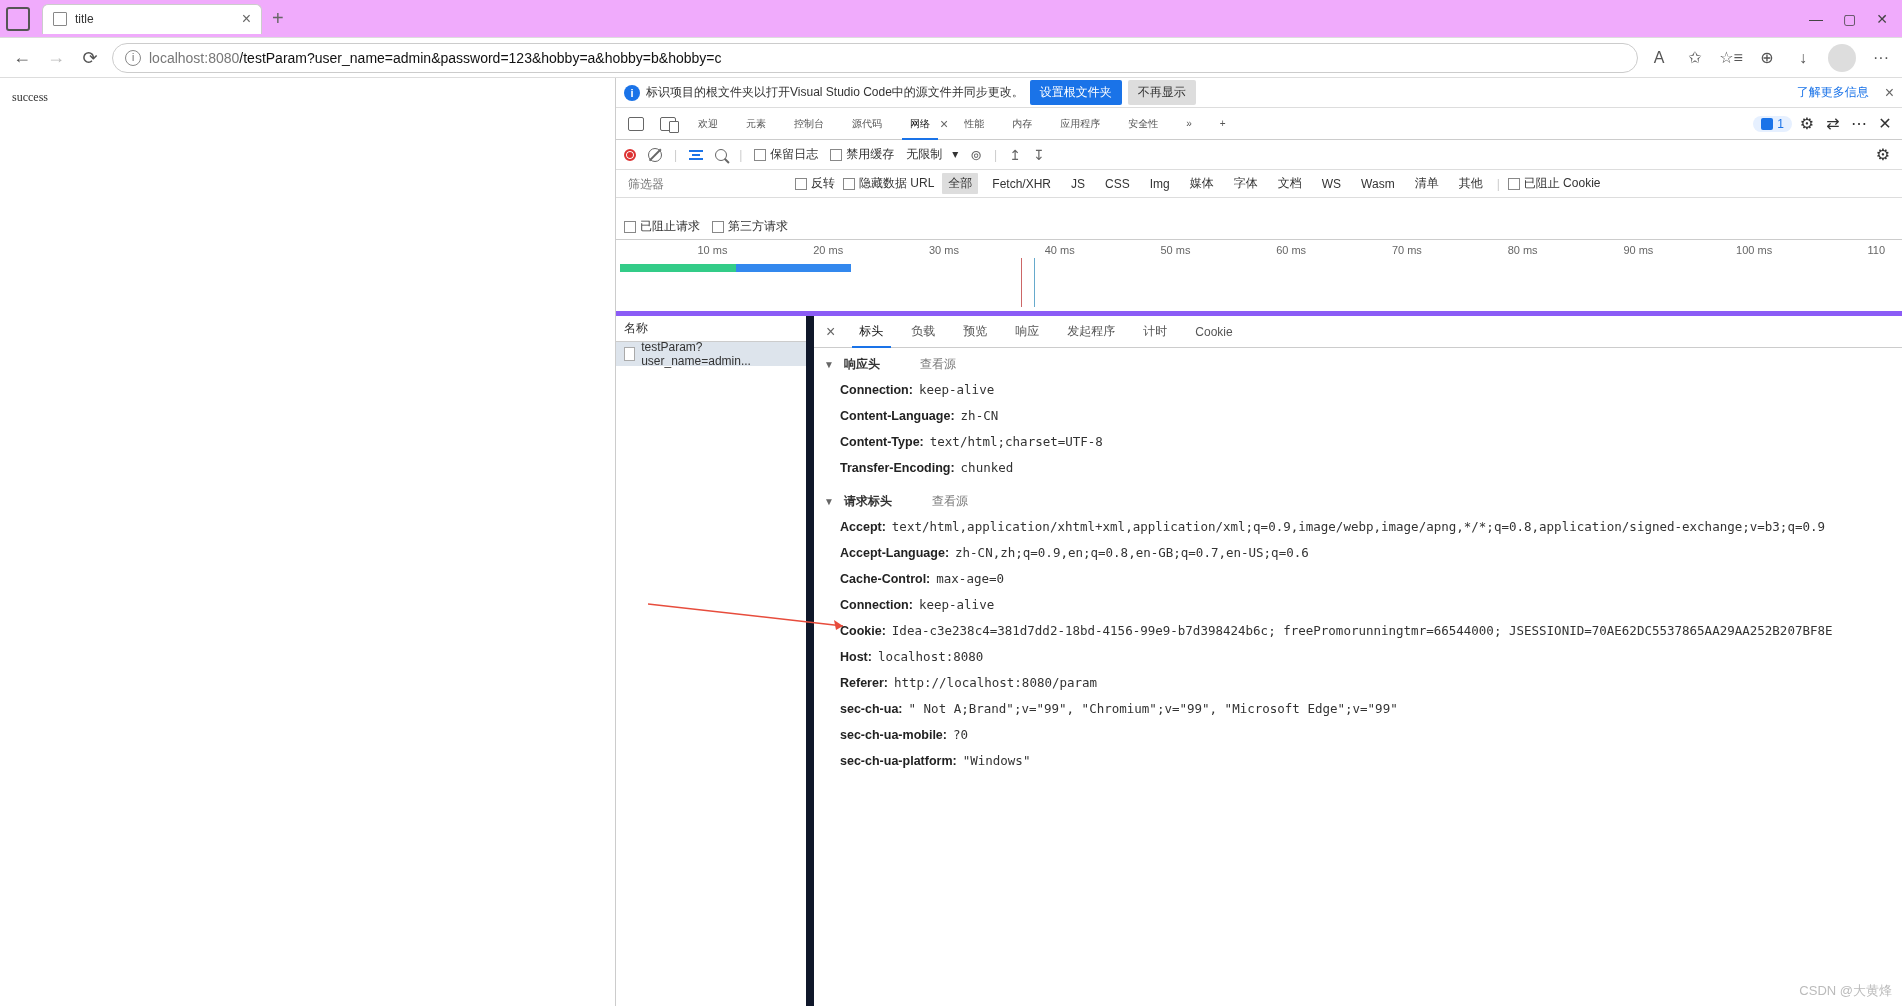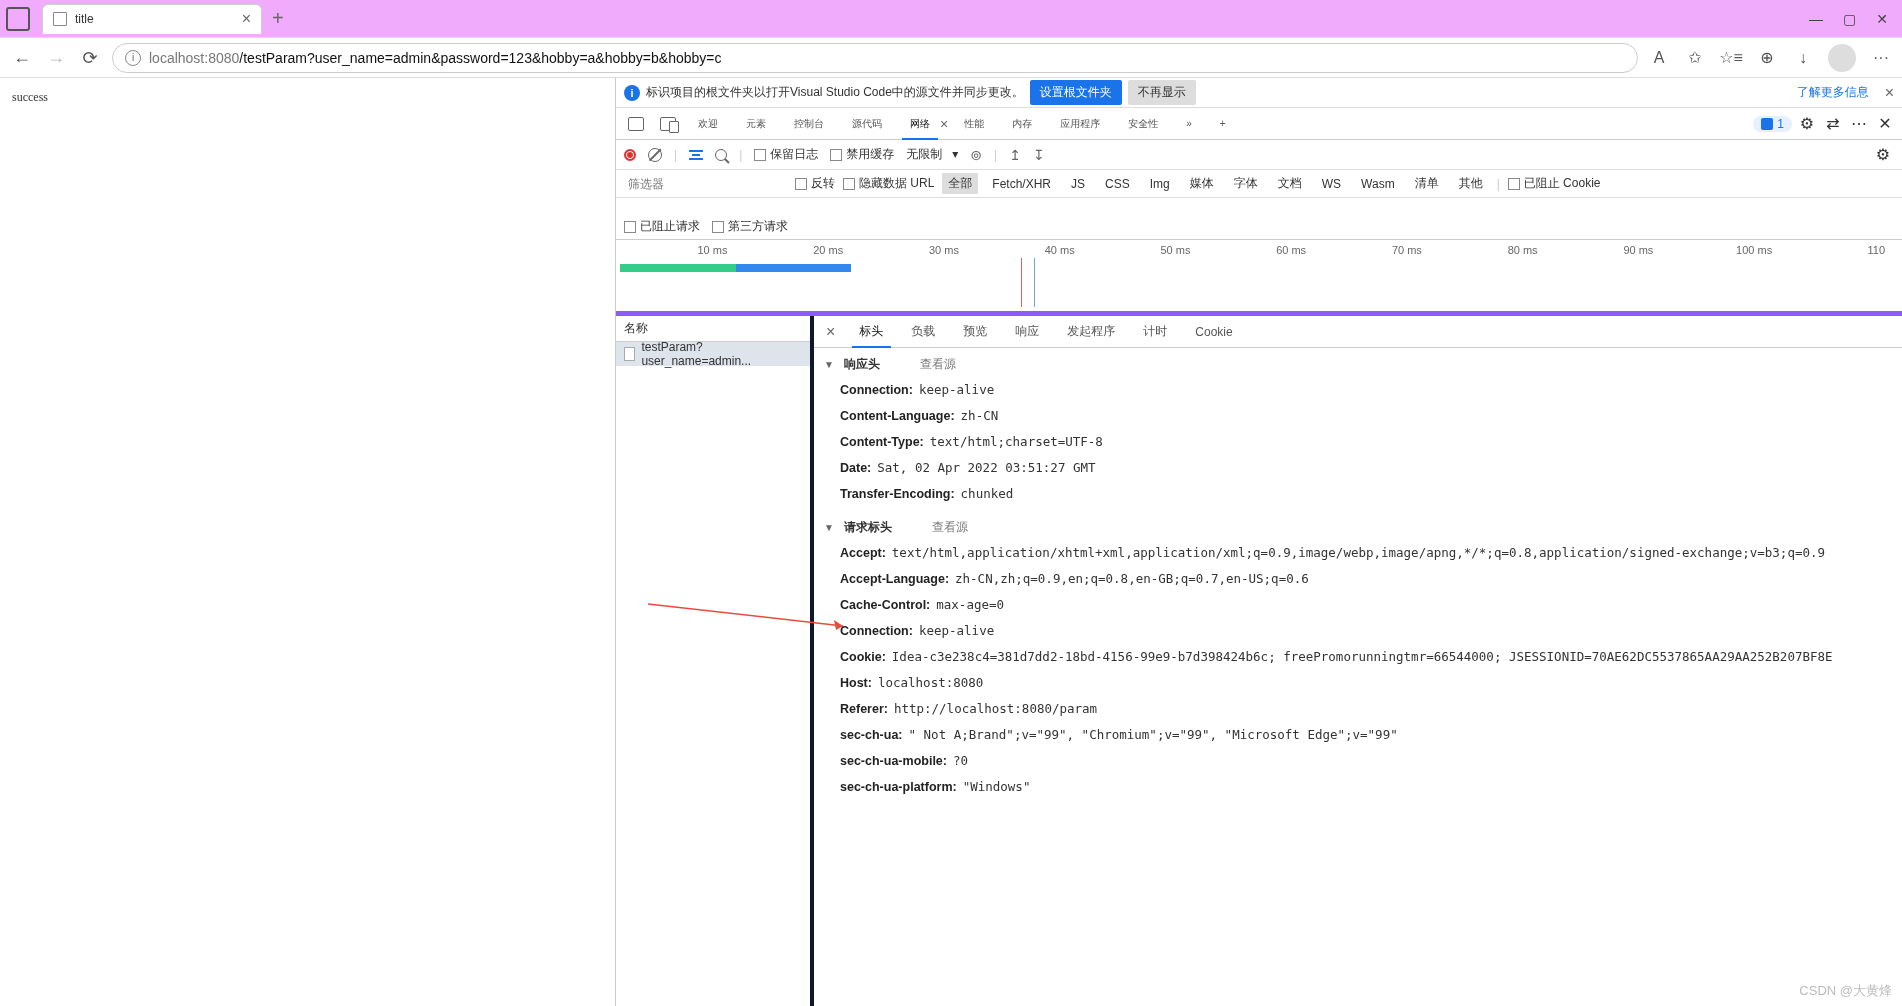--- a/index.html
+++ b/index.html
@@ -69,21 +69,21 @@
 
   .dt-filterbar2 { height: 26px; display: flex; align-items: center; border-bottom: 1px solid #ccc; padding: 0 8px; gap: 12px; font-size: 12px; margin-top: 16px; }
 
   .timeline { height: 76px; border-bottom: 5px solid #8b5cf6; position: relative; background: #fff; }
   .timeline .tick { position: absolute; top: 4px; font-size: 11px; color: #666; transform: translateX(-50%); }
   .timeline .bar-green { position: absolute; top: 24px; height: 8px; background: #3c8; }
   .timeline .bar-blue { position: absolute; top: 24px; height: 8px; background: #38e; }
   .timeline .vline { position: absolute; top: 18px; bottom: 4px; width: 1px; }
 
   .dt-main { flex: 1; display: flex; overflow: hidden; }
-  .req-list { width: 198px; border-right: 4px solid #0f172a; display: flex; flex-direction: column; }
+  .req-list { width: 198px; border-right: 8px solid #0f172a; display: flex; flex-direction: column; }
   .req-head { height: 26px; border-bottom: 1px solid #ccc; display: flex; align-items: center; padding: 0 8px; font-size: 12px; color: #333; }
   .req-row { height: 24px; display: flex; align-items: center; padding: 0 8px; gap: 6px; background: #dde4ec; font-size: 12px; }
   .req-row .file-ico { width: 12px; height: 14px; background: #fff; border: 1px solid #aaa; }
 
   .detail { flex: 1; display: flex; flex-direction: column; overflow: hidden; }
   .detail-tabs { height: 32px; display: flex; align-items: center; border-bottom: 1px solid #ccc; padding: 0 4px; gap: 4px; }
   .detail-tabs .close-x { padding: 0 8px; font-size: 16px; color: #666; }
   .detail-tabs .dtab { padding: 0 12px; height: 32px; display: flex; align-items: center; font-size: 12px; color: #555; position: relative; }
   .detail-tabs .dtab.active { color: #111; }
   .detail-tabs .dtab.active::after { content: ""; position: absolute; bottom: 0; left: 10%; right: 10%; height: 2px; background: #1a73e8; }
@@ -269,21 +269,20 @@
       <div class="headers">
         <div class="section-head">
           <span class="tri">▼</span>
           <span class="title">响应头</span>
           <span class="link">查看源</span>
         </div>
         <div id="resp-headers">
             <div class="kv"><b>Connection:</b><span class="v">keep-alive</span></div>
             <div class="kv"><b>Content-Language:</b><span class="v">zh-CN</span></div>
             <div class="kv"><b>Content-Type:</b><span class="v">text/html;charset=UTF-8</span></div>
-            <div class="kv"><b>Date:</b><span class="v">Sat, 02 Apr 2022 03:51:27 GMT</span></div>
             <div class="kv"><b>Transfer-Encoding:</b><span class="v">chunked</span></div>
           </div>
 
         <div class="section-head" style="margin-top:8px">
           <span class="tri">▼</span>
           <span class="title">请求标头</span>
           <span class="link">查看源</span>
         </div>
         <div id="req-headers">
             <div class="kv"><b>Accept:</b><span class="v">text/html,application/xhtml+xml,application/xml;q=0.9,image/webp,image/apng,*/*;q=0.8,application/signed-exchange;v=b3;q=0.9</span></div>

